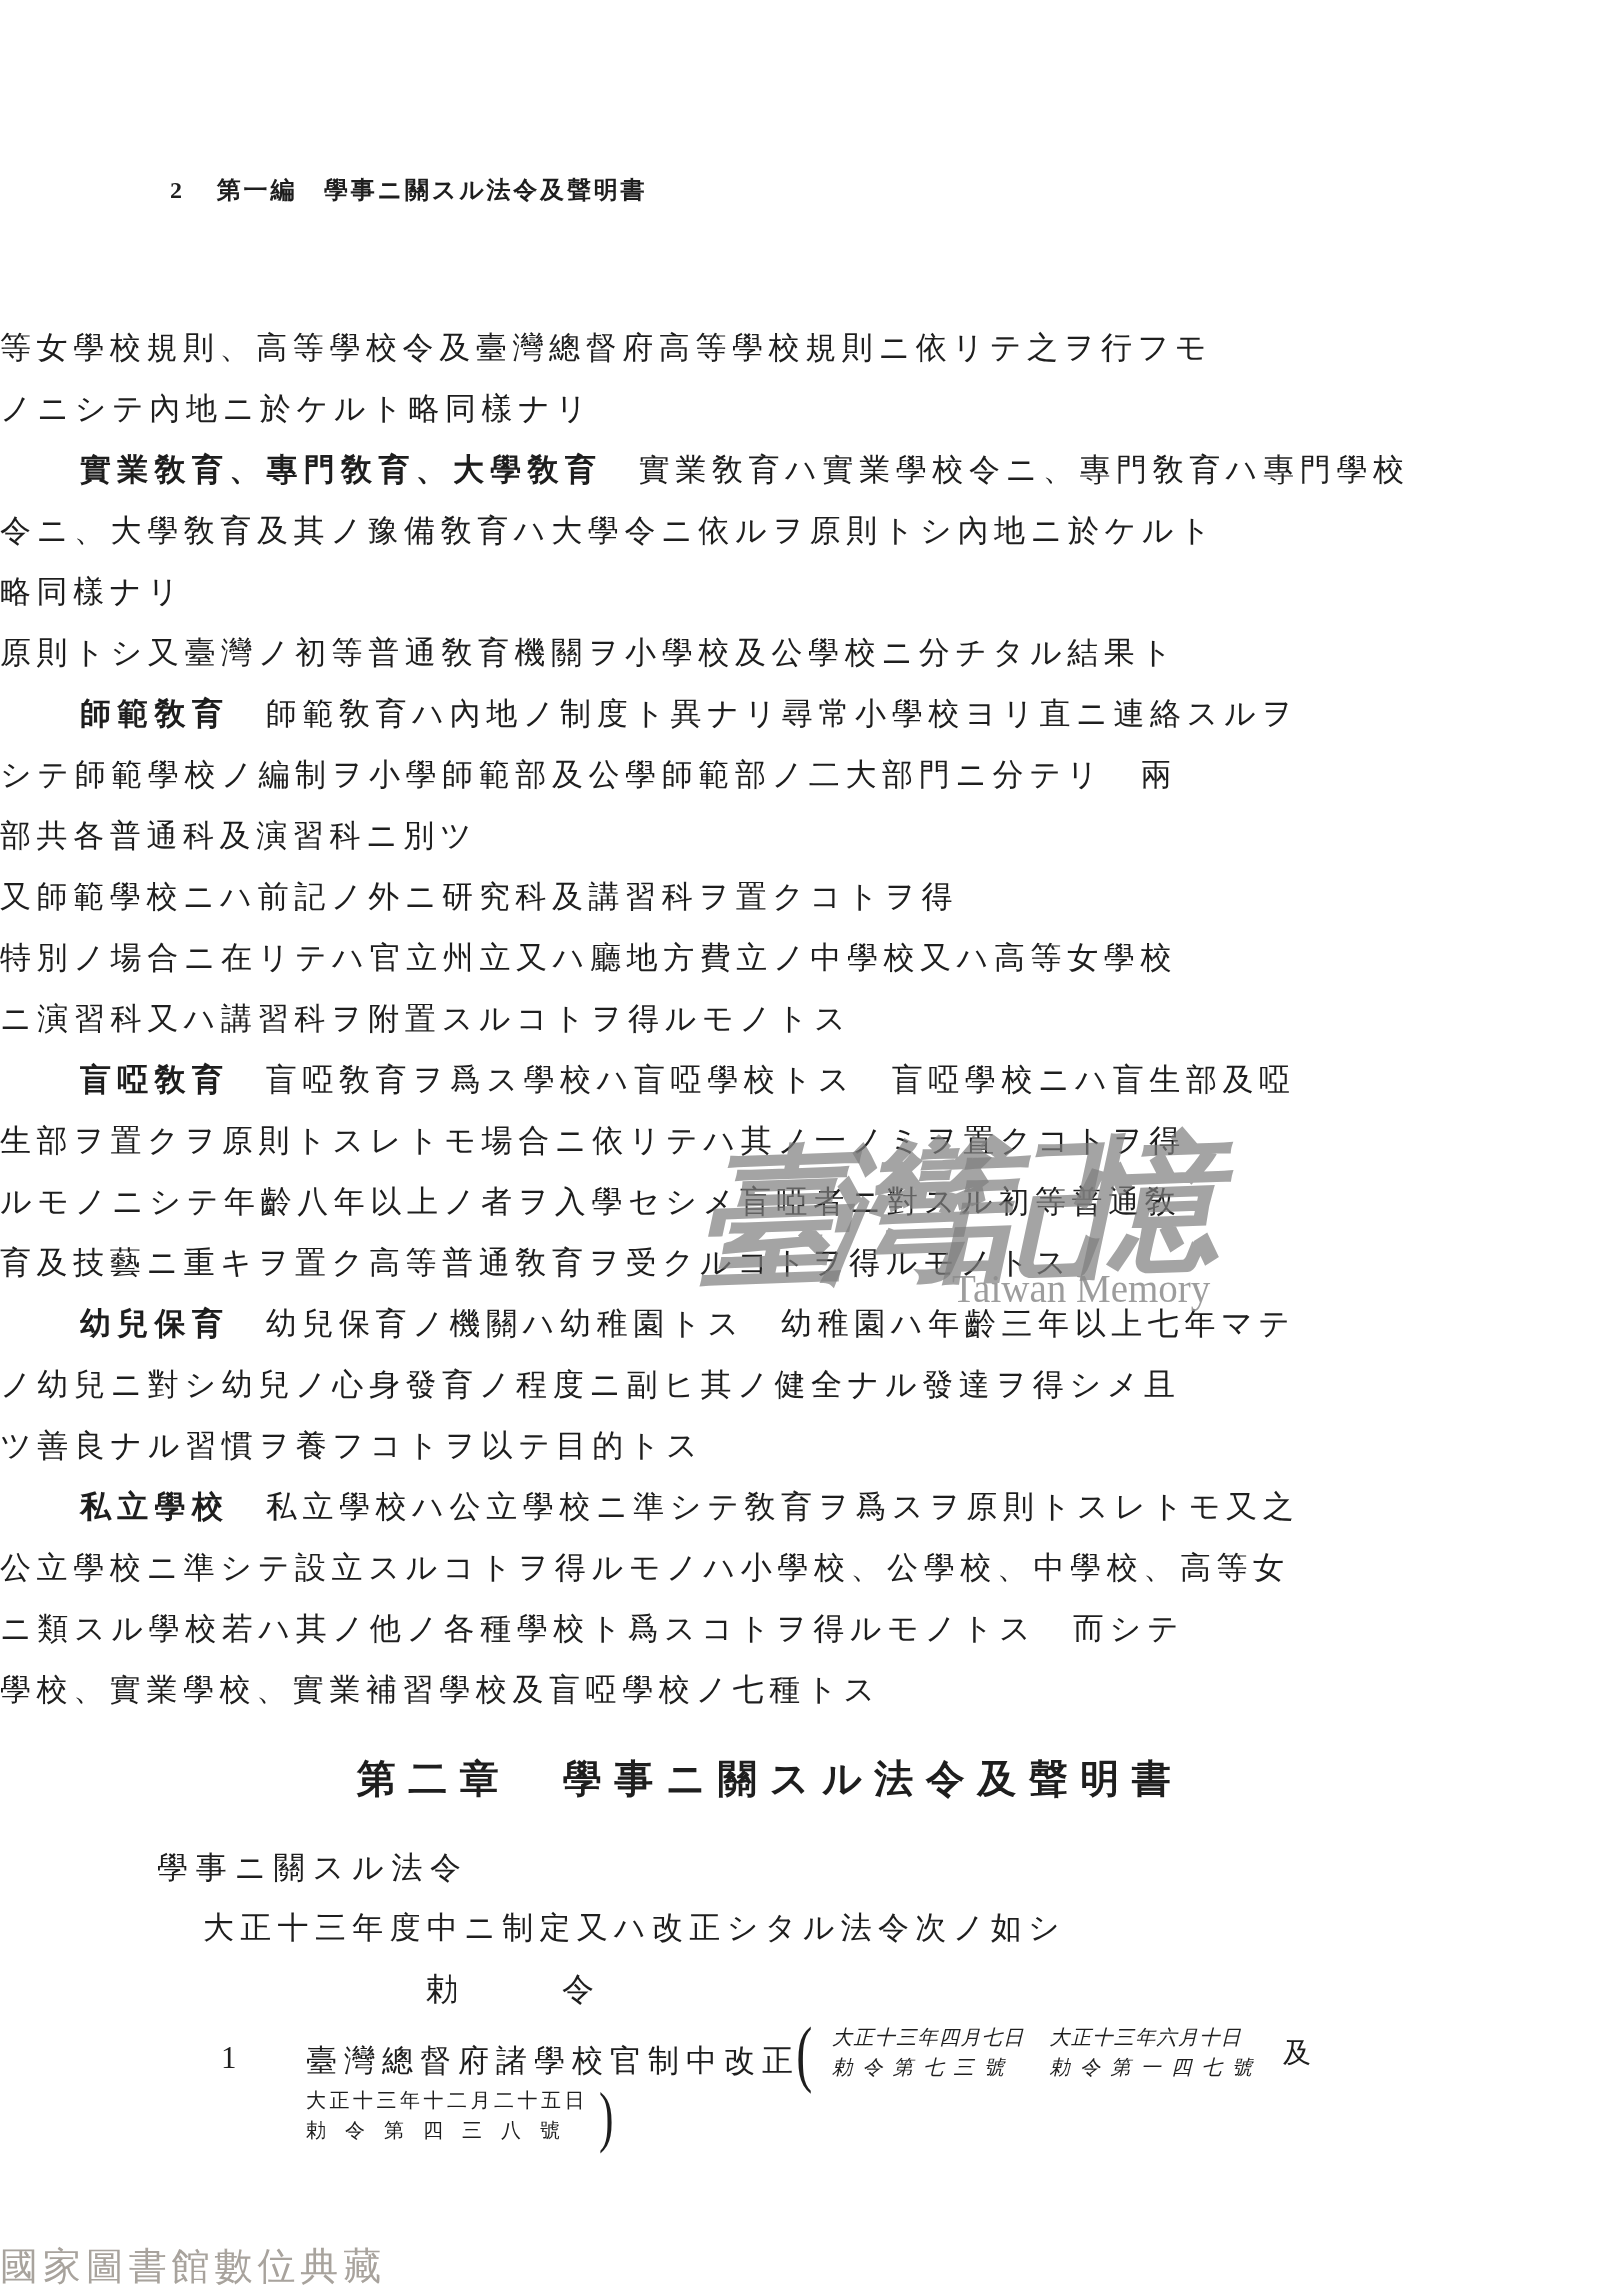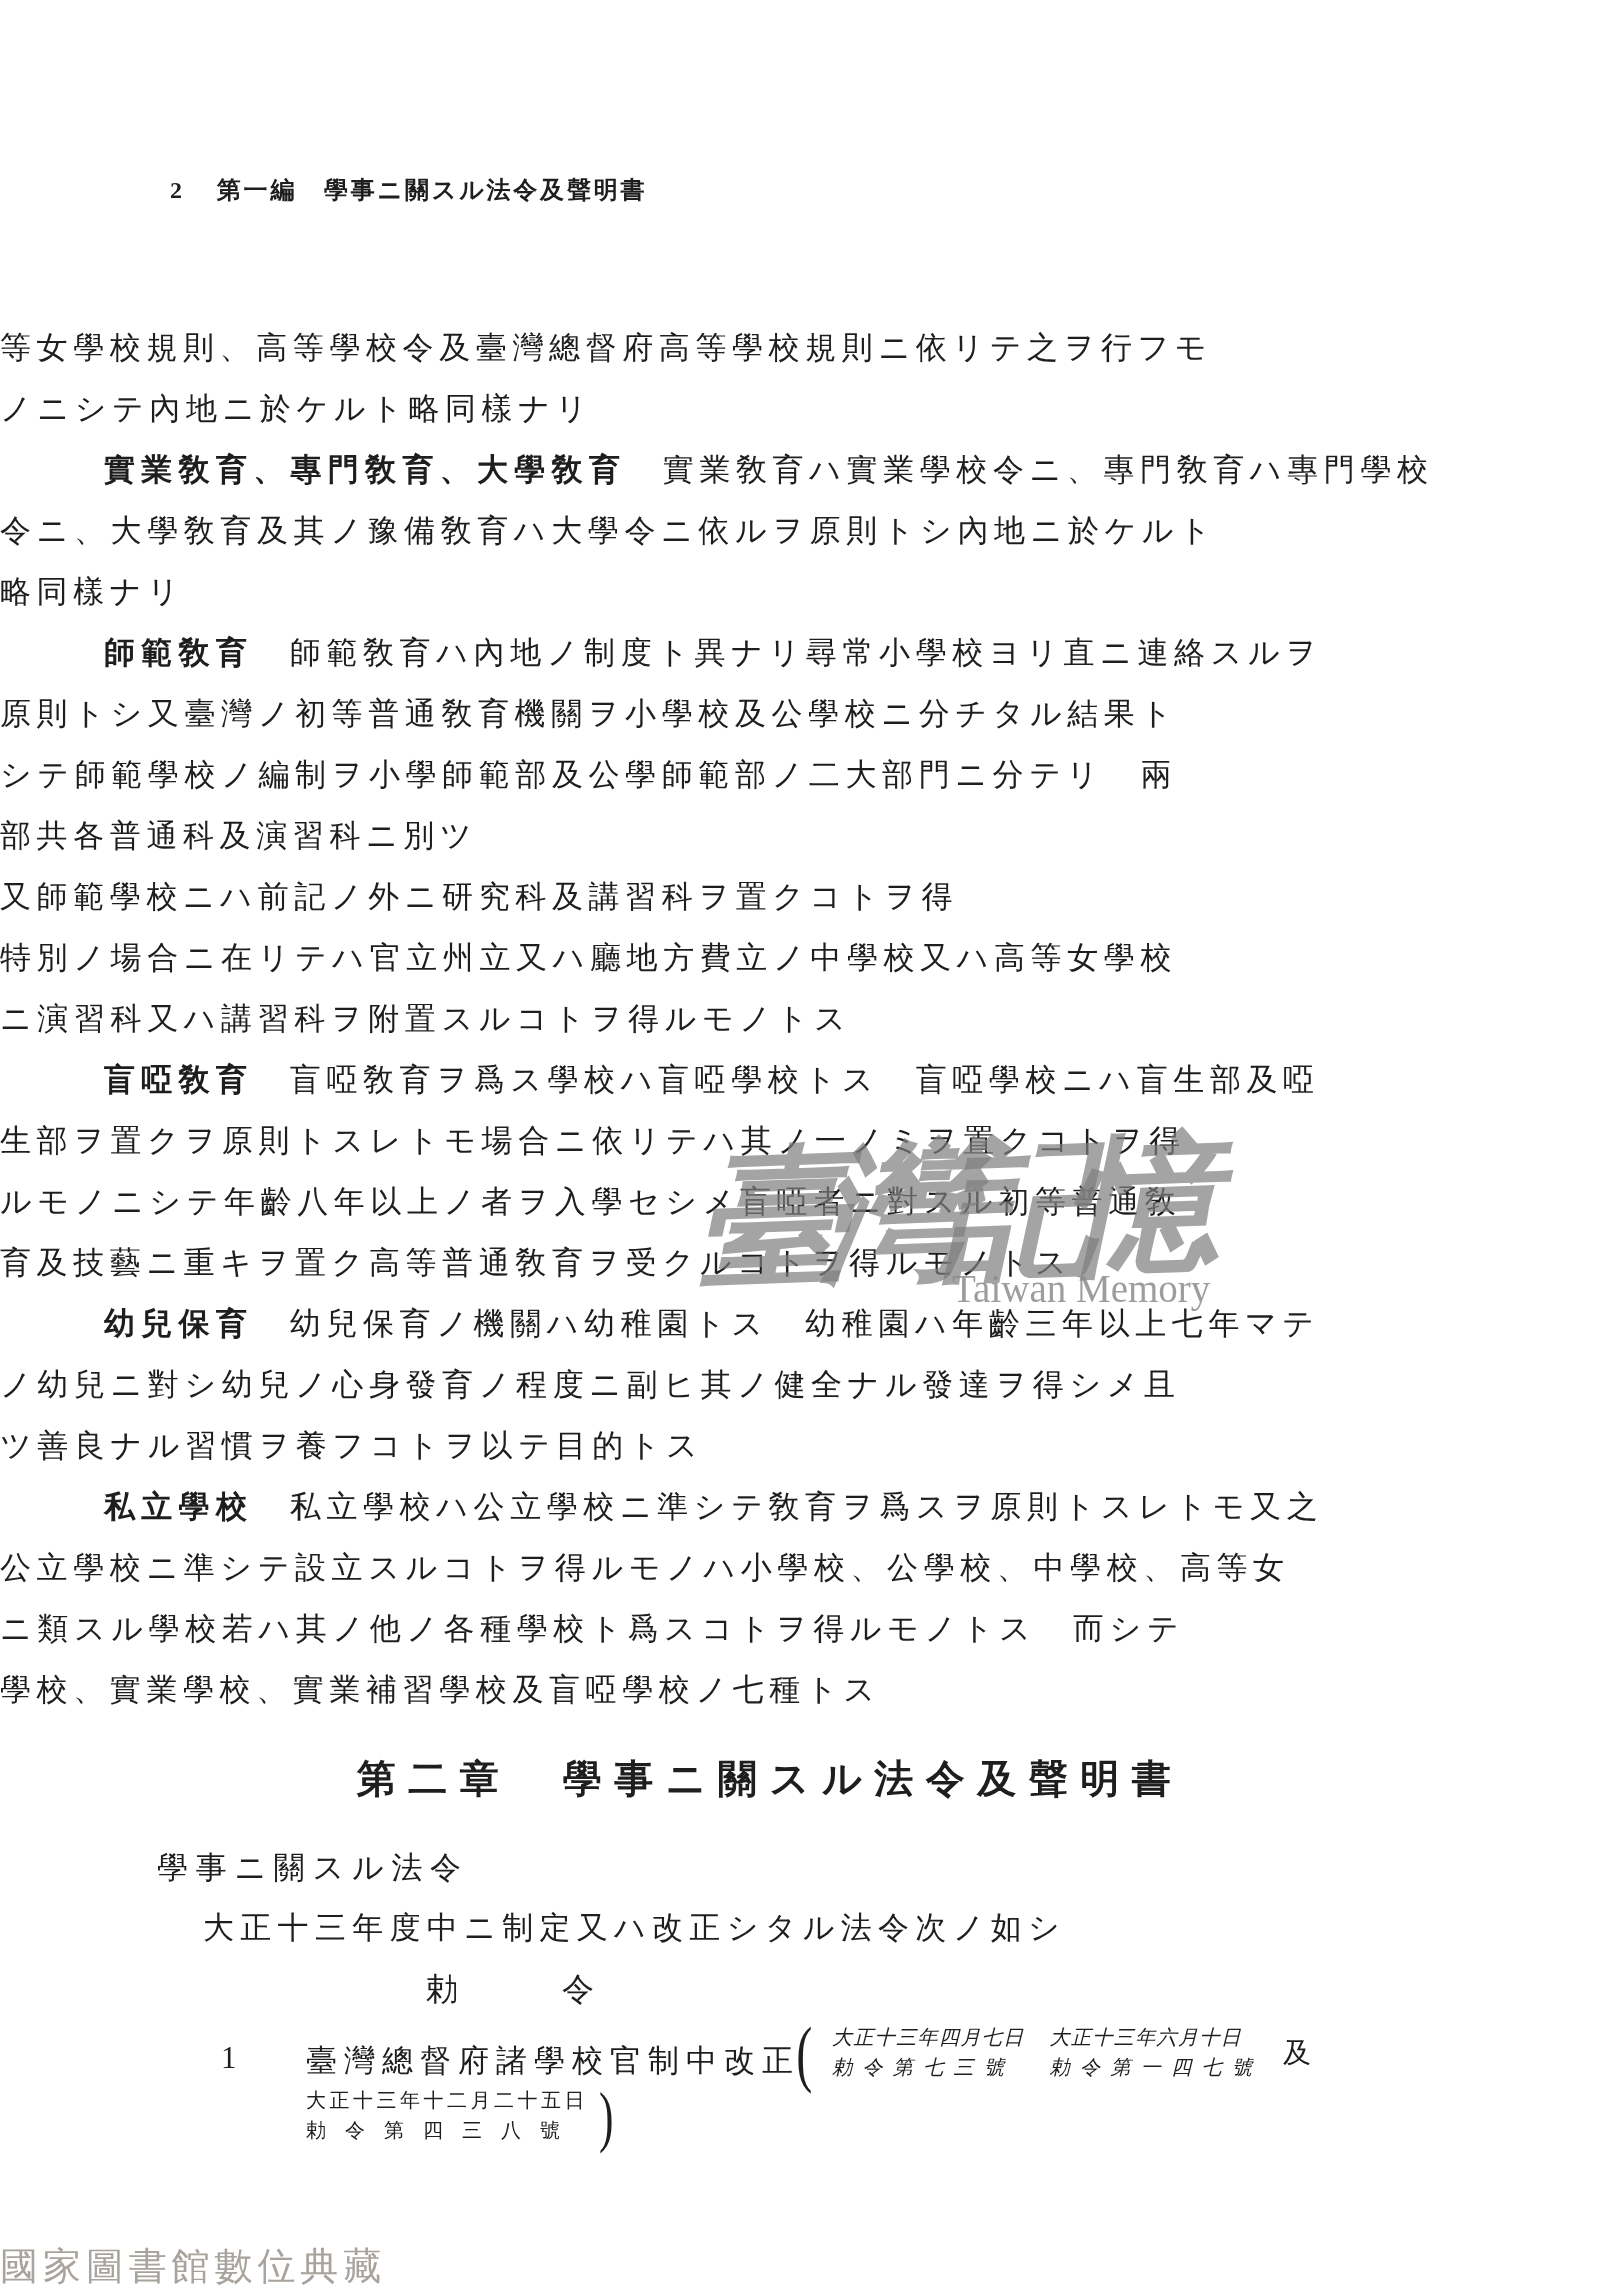--- a/index.html
+++ b/index.html
@@ -8,21 +8,21 @@
     font-family:"Liberation Serif","DejaVu Serif",serif;color:#1e1e1e;
     overflow:hidden;margin:0 auto;
   }
   
   .hdr{position:absolute;top:174px;left:170px;display:flex;align-items:baseline;
        font-size:24px;font-weight:bold;letter-spacing:2.8px;white-space:nowrap;}
   .hdr .pnum{margin-right:32px;font-weight:bold;}
   
   .lines{position:absolute;top:317px;left:0;width:1600px;}
   .line{height:61px;line-height:61px;font-size:31px;letter-spacing:5.6px;white-space:nowrap;}
-  .line.lead{padding-left:104px;}
+  .line.lead{padding-left:80px;}
   .line.cont{}
   .line .b{font-weight:bold;letter-spacing:6.3px;}
   
   .chapter{position:absolute;top:1752px;left:0;width:1540px;text-align:center;
            font-size:39px;font-weight:bold;letter-spacing:12.5px;white-space:nowrap;}
   
   .sec1{position:absolute;top:1847px;left:157px;font-size:31px;letter-spacing:7.7px;line-height:42px;white-space:nowrap;}
   .sec2{position:absolute;top:1907px;left:203px;font-size:31px;letter-spacing:6.3px;line-height:42px;white-space:nowrap;}
   .decree{position:absolute;top:1970px;left:426px;font-size:32px;letter-spacing:104px;line-height:38px;white-space:nowrap;}
   
@@ -59,22 +59,22 @@
     <span class="pnum">2</span>
     <span>第一編　學事ニ關スル法令及聲明書</span>
   </div>
 
   <div class="lines">
     <div class="line cont"><span class="b"></span><span>等女學校規則、高等學校令及臺灣總督府高等學校規則ニ依リテ之ヲ行フモ</span></div>
     <div class="line cont"><span class="b"></span><span>ノニシテ內地ニ於ケルト略同樣ナリ</span></div>
     <div class="line lead"><span class="b">實業敎育、專門敎育、大學敎育</span><span>　實業敎育ハ實業學校令ニ、專門敎育ハ專門學校</span></div>
     <div class="line cont"><span class="b"></span><span>令ニ、大學敎育及其ノ豫備敎育ハ大學令ニ依ルヲ原則トシ內地ニ於ケルト</span></div>
     <div class="line cont"><span class="b"></span><span>略同樣ナリ</span></div>
+    <div class="line cont"><span class="b"></span><span>原則トシ又臺灣ノ初等普通敎育機關ヲ小學校及公學校ニ分チタル結果ト</span></div>
     <div class="line lead"><span class="b">師範敎育</span><span>　師範敎育ハ內地ノ制度ト異ナリ尋常小學校ヨリ直ニ連絡スルヲ</span></div>
-    <div class="line cont"><span class="b"></span><span>原則トシ又臺灣ノ初等普通敎育機關ヲ小學校及公學校ニ分チタル結果ト</span></div>
     <div class="line cont"><span class="b"></span><span>シテ師範學校ノ編制ヲ小學師範部及公學師範部ノ二大部門ニ分テリ　兩</span></div>
     <div class="line cont"><span class="b"></span><span>部共各普通科及演習科ニ別ツ</span></div>
     <div class="line cont"><span class="b"></span><span>又師範學校ニハ前記ノ外ニ研究科及講習科ヲ置クコトヲ得</span></div>
     <div class="line cont"><span class="b"></span><span>特別ノ場合ニ在リテハ官立州立又ハ廳地方費立ノ中學校又ハ高等女學校</span></div>
     <div class="line cont"><span class="b"></span><span>ニ演習科又ハ講習科ヲ附置スルコトヲ得ルモノトス</span></div>
     <div class="line lead"><span class="b">盲啞敎育</span><span>　盲啞敎育ヲ爲ス學校ハ盲啞學校トス　盲啞學校ニハ盲生部及啞</span></div>
     <div class="line cont"><span class="b"></span><span>生部ヲ置クヲ原則トスレトモ場合ニ依リテハ其ノ一ノミヲ置クコトヲ得</span></div>
     <div class="line cont"><span class="b"></span><span>ルモノニシテ年齡八年以上ノ者ヲ入學セシメ盲啞者ニ對スル初等普通敎</span></div>
     <div class="line cont"><span class="b"></span><span>育及技藝ニ重キヲ置ク高等普通敎育ヲ受クルコトヲ得ルモノトス</span></div>
     <div class="line lead"><span class="b">幼兒保育</span><span>　幼兒保育ノ機關ハ幼稚園トス　幼稚園ハ年齡三年以上七年マテ</span></div>

